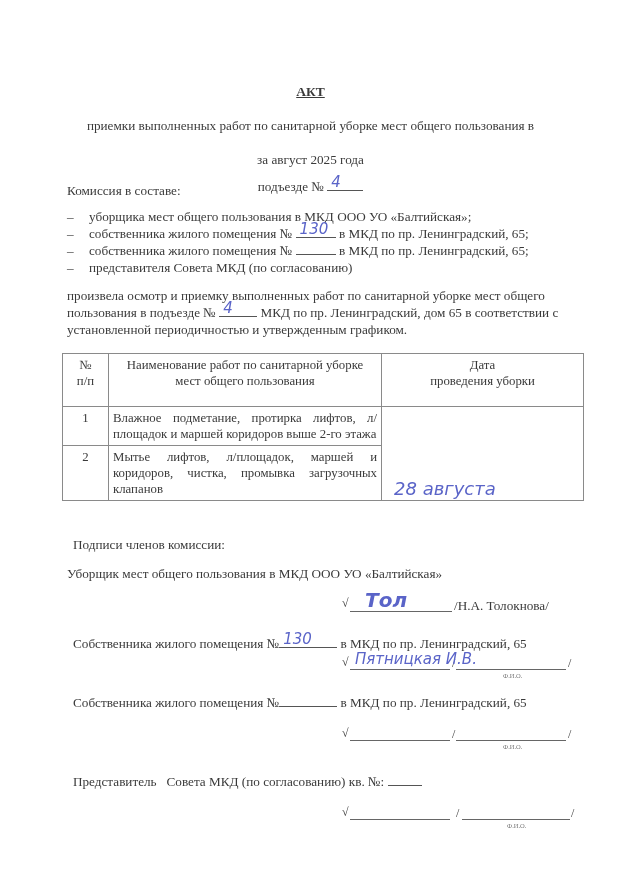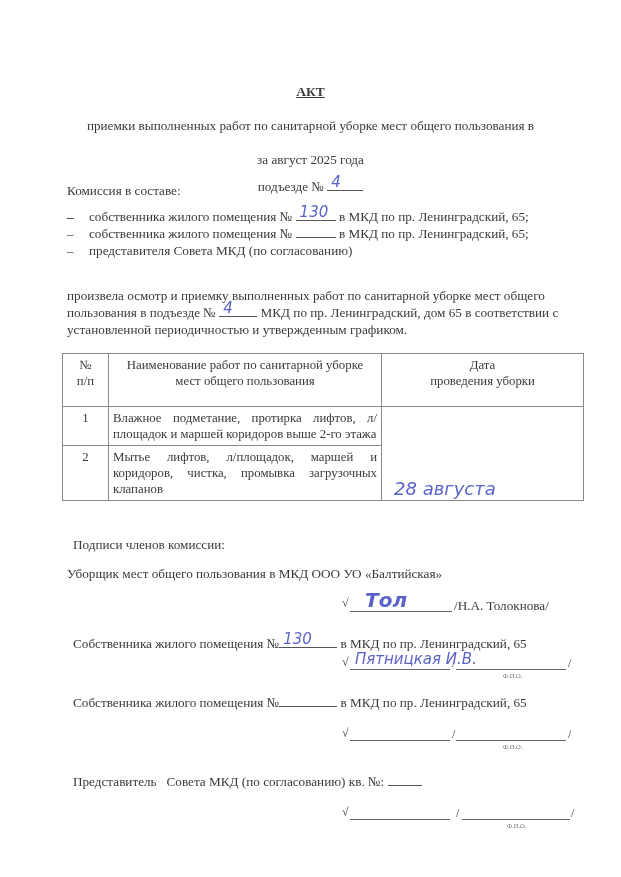--- a/index.html
+++ b/index.html
@@ -33,21 +33,21 @@
 <div class="abs center" style="top:135px;margin-top:44px;">
   <span>подъезде №</span>
   <span class="blank" style="width:36px;">
     <span class="hw">4</span>
   </span>
 </div>
 <div class="abs center" style="top:152px;">за август 2025 года</div>
 
 <div class="abs" style="left:67px; top:183px;">Комиссия в составе:</div>
 <ul class="list abs" style="left:67px; top:208px;">
-  <li><span class="dash">–</span></li>
+  <li><span class="dash">–</span><span>уборщика мест общего пользования в МКД ООО УО «Балтийская»;</span></li>
   <li><span class="dash">–</span><span>собственника жилого помещения №</span>
     <span class="blank" style="width:40px;"><span class="hw">130</span></span>
     <span>в МКД по пр. Ленинградский, 65;</span></li>
   <li><span class="dash">–</span><span>собственника жилого помещения №</span>
     <span class="blank" style="width:40px;"></span>
     <span>в МКД по пр. Ленинградский, 65;</span></li>
   <li><span class="dash">–</span><span>представителя Совета МКД (по согласованию)</span></li>
 </ul>
 
 <div class="abs" style="left:67px; top:288px;">произвела осмотр и приемку выполненных работ по санитарной уборке мест общего</div>

